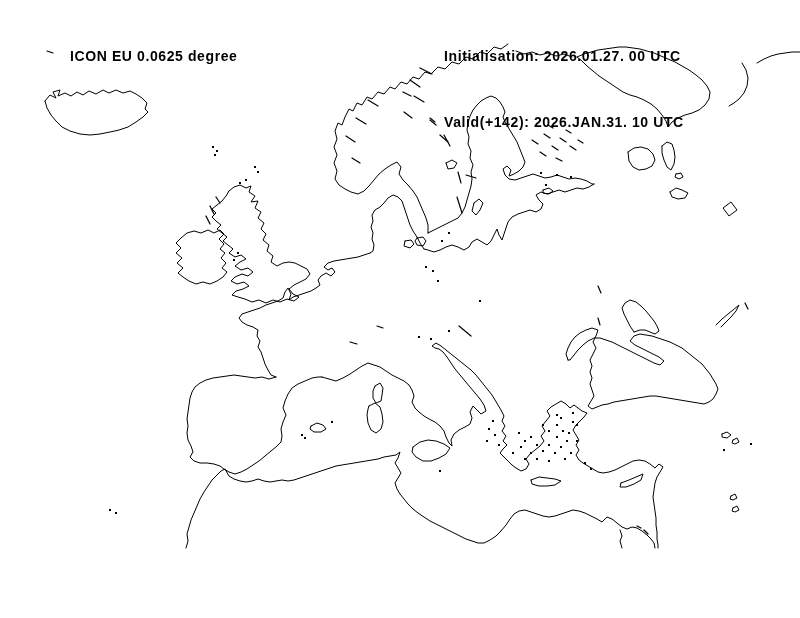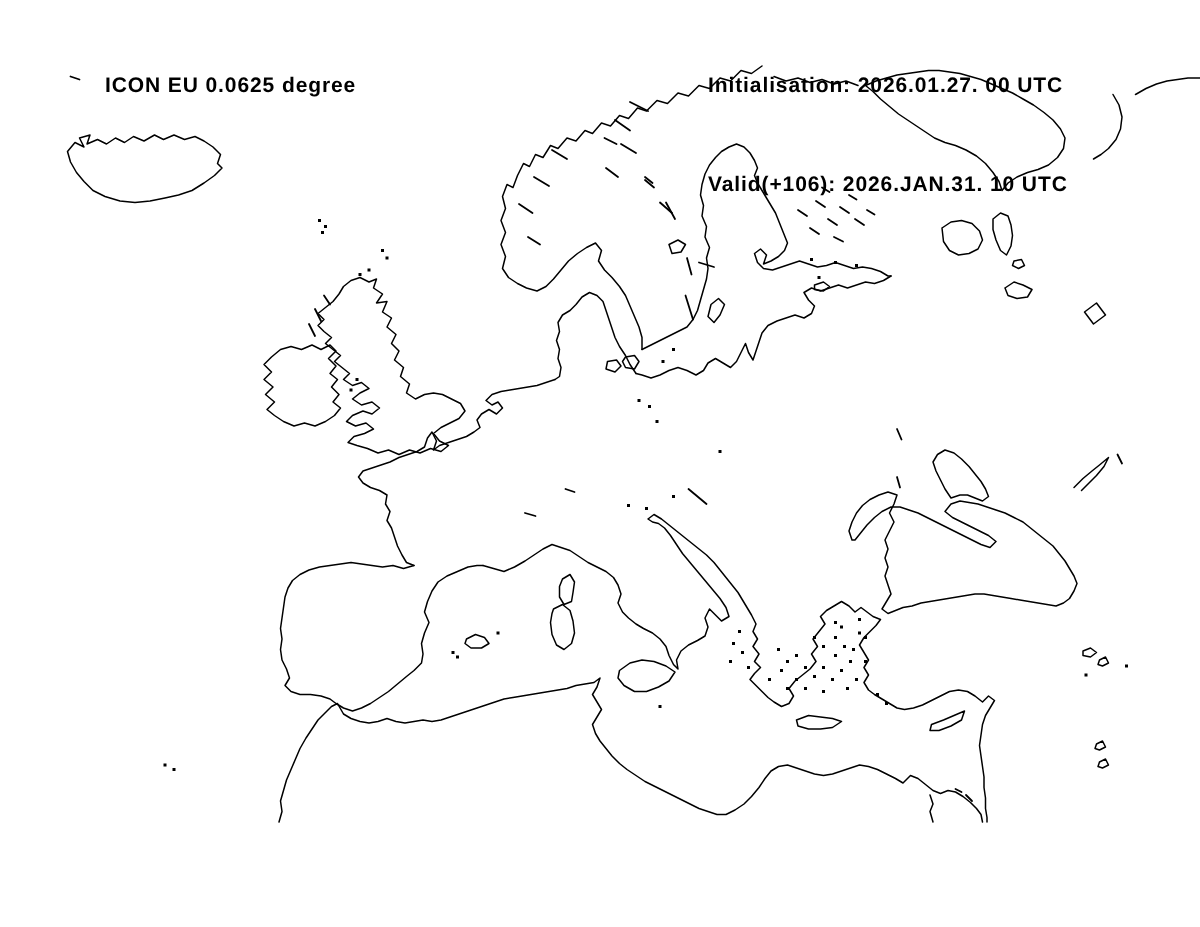--- a/index.html
+++ b/index.html
@@ -11,21 +11,21 @@
   .page{position:absolute;inset:0;}
   #map-wrap{position:absolute;left:0;top:0;width:800px;height:618px;}
   #map-svg{position:absolute;left:0;top:0;width:800px;height:618px;}
   .hdr{
     position:absolute;top:1px;
     font-size:14px;font-weight:bold;letter-spacing:0.6px;line-height:22px;
     color:#000000;white-space:pre;
   }
   .hdr-left{left:46px;margin-left:24px;}
   .hdr-left .l2{padding-left:3px;}
-  .hdr-right{left:472px;}
+  .hdr-right{left:444px;}
 </style>
 </head>
 <body>
 
 <div class="page">
 
   <div id="map-wrap">
     <svg id="map-svg" viewBox="0 0 800 618">
         <polyline points="45,101 50,95 56,98 53,92 60,90 58,96 65,93 71,96 77,92 83,95 89,91 96,94 103,90 109,93 116,90 123,93 130,91 136,94 142,98 147,103 145,109 148,112 143,117 136,122 128,127 119,130 110,132 100,134 90,135 80,134 70,131 62,127 56,121 51,115 47,108 45,101" fill="none" stroke="#000000" stroke-width="1" stroke-linejoin="round" stroke-linecap="round"></polyline>
         <polyline points="229,191 234,187 240,185 246,188 251,186 249,192 255,196 251,202 258,201 255,208 261,212 258,218 264,223 261,229 266,234 263,240 269,245 267,251 273,256 271,262 277,266 283,263 289,262 295,263 301,266 307,269 310,274 306,279 300,282 294,285 289,289 293,294 299,297 294,301 287,299 280,302 273,300 266,303 259,300 252,302 245,299 238,297 232,295 236,291 243,289 249,286 244,282 237,284 231,281 235,277 242,274 248,276 253,272 248,268 241,270 235,266 240,262 246,259 241,255 235,257 229,253 233,249 228,245 223,241 227,237 222,233 217,229 221,225 216,221 212,217 216,213 212,209 217,205 222,201 226,196 229,191" fill="none" stroke="#000000" stroke-width="1" stroke-linejoin="round" stroke-linecap="round"></polyline>
@@ -172,16 +172,16 @@
         <line x1="745" y1="303" x2="748" y2="309" stroke="#000000" stroke-width="1.2" stroke-linecap="round"></line>
       </svg>
   </div>
 
   <div class="hdr hdr-left">
     <div class="l1">ICON EU 0.0625 degree</div>
   </div>
 
   <div class="hdr hdr-right">
     <div class="l1">Initialisation: 2026.01.27. 00 UTC</div>
-    <div class="l2">Valid(+106): 2026.JAN.31. 10 UTC</div>
+    <div class="l2">Valid(+142): 2026.JAN.31. 10 UTC</div>
   </div>
 
 </div>
 
 </body></html>

